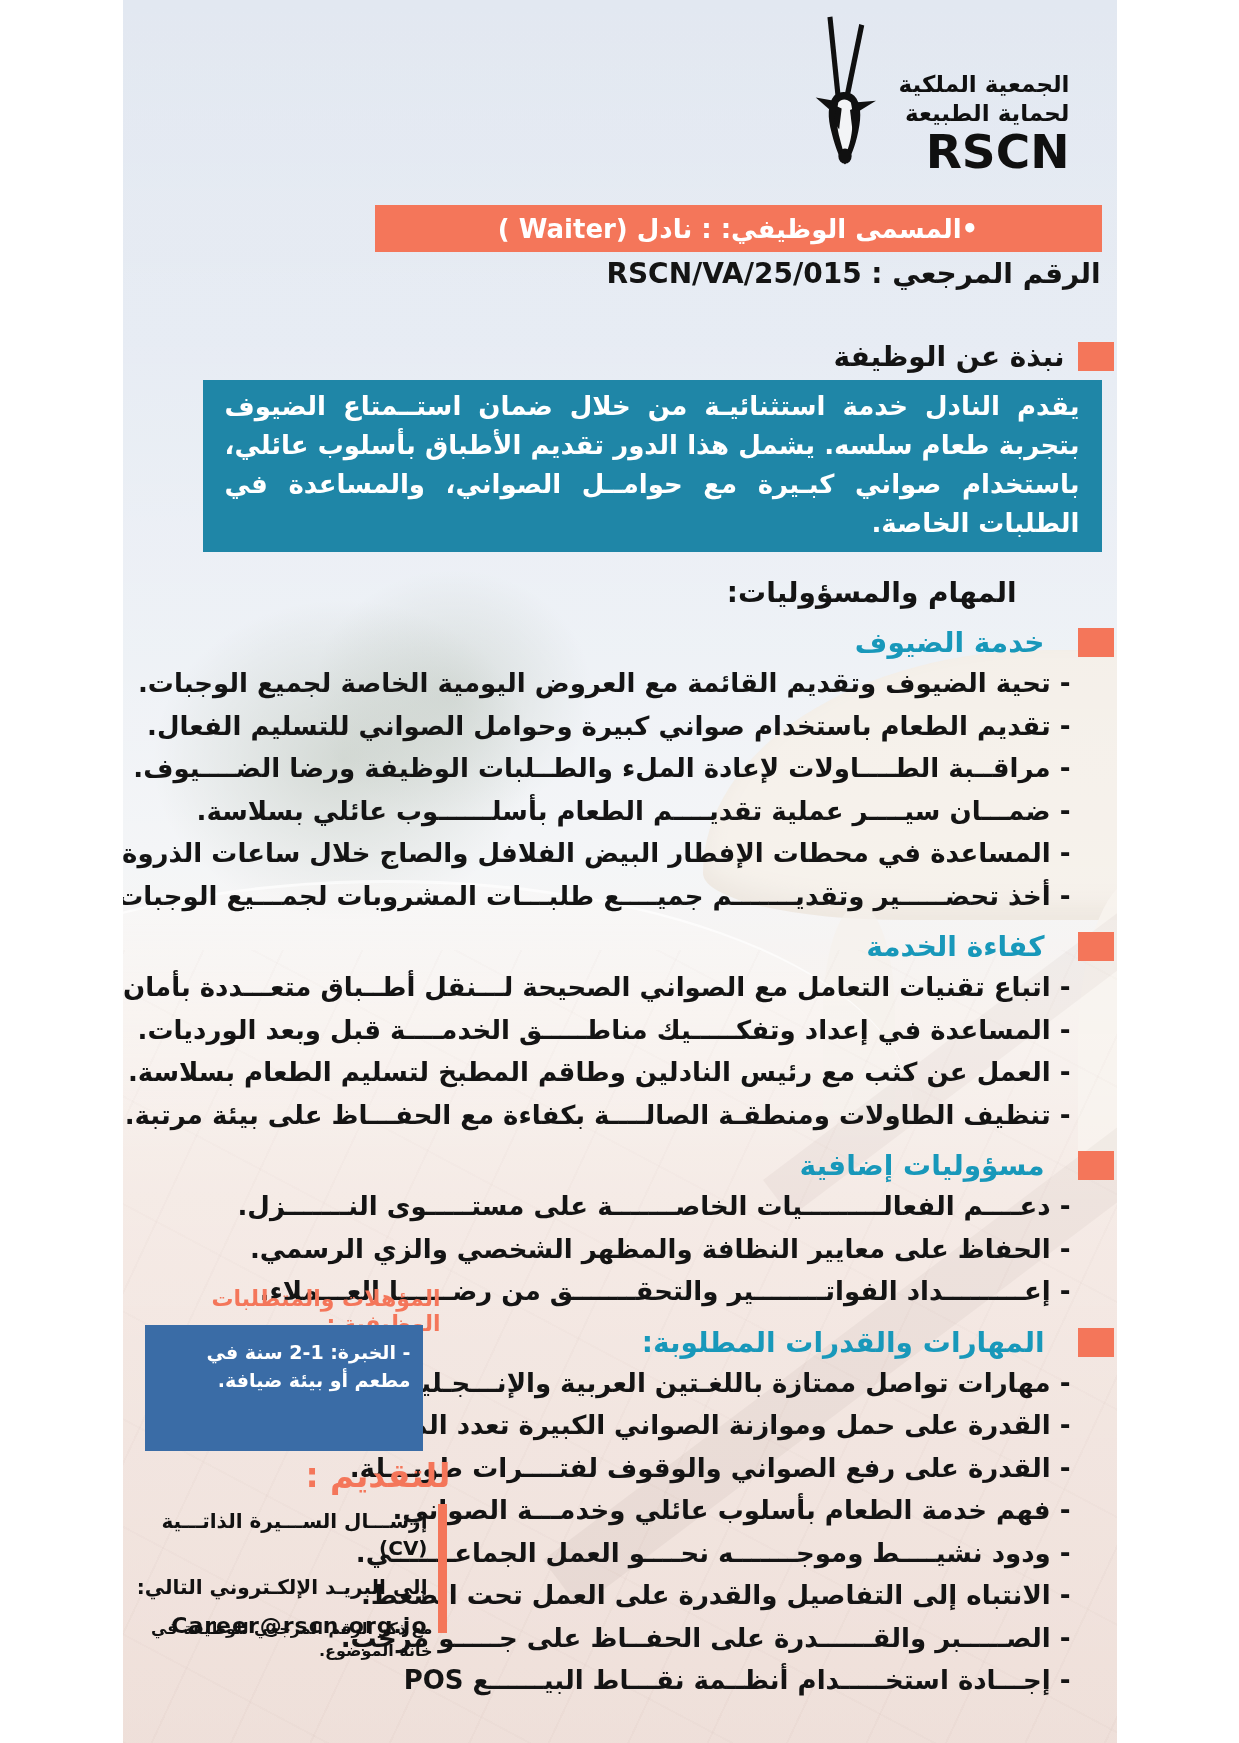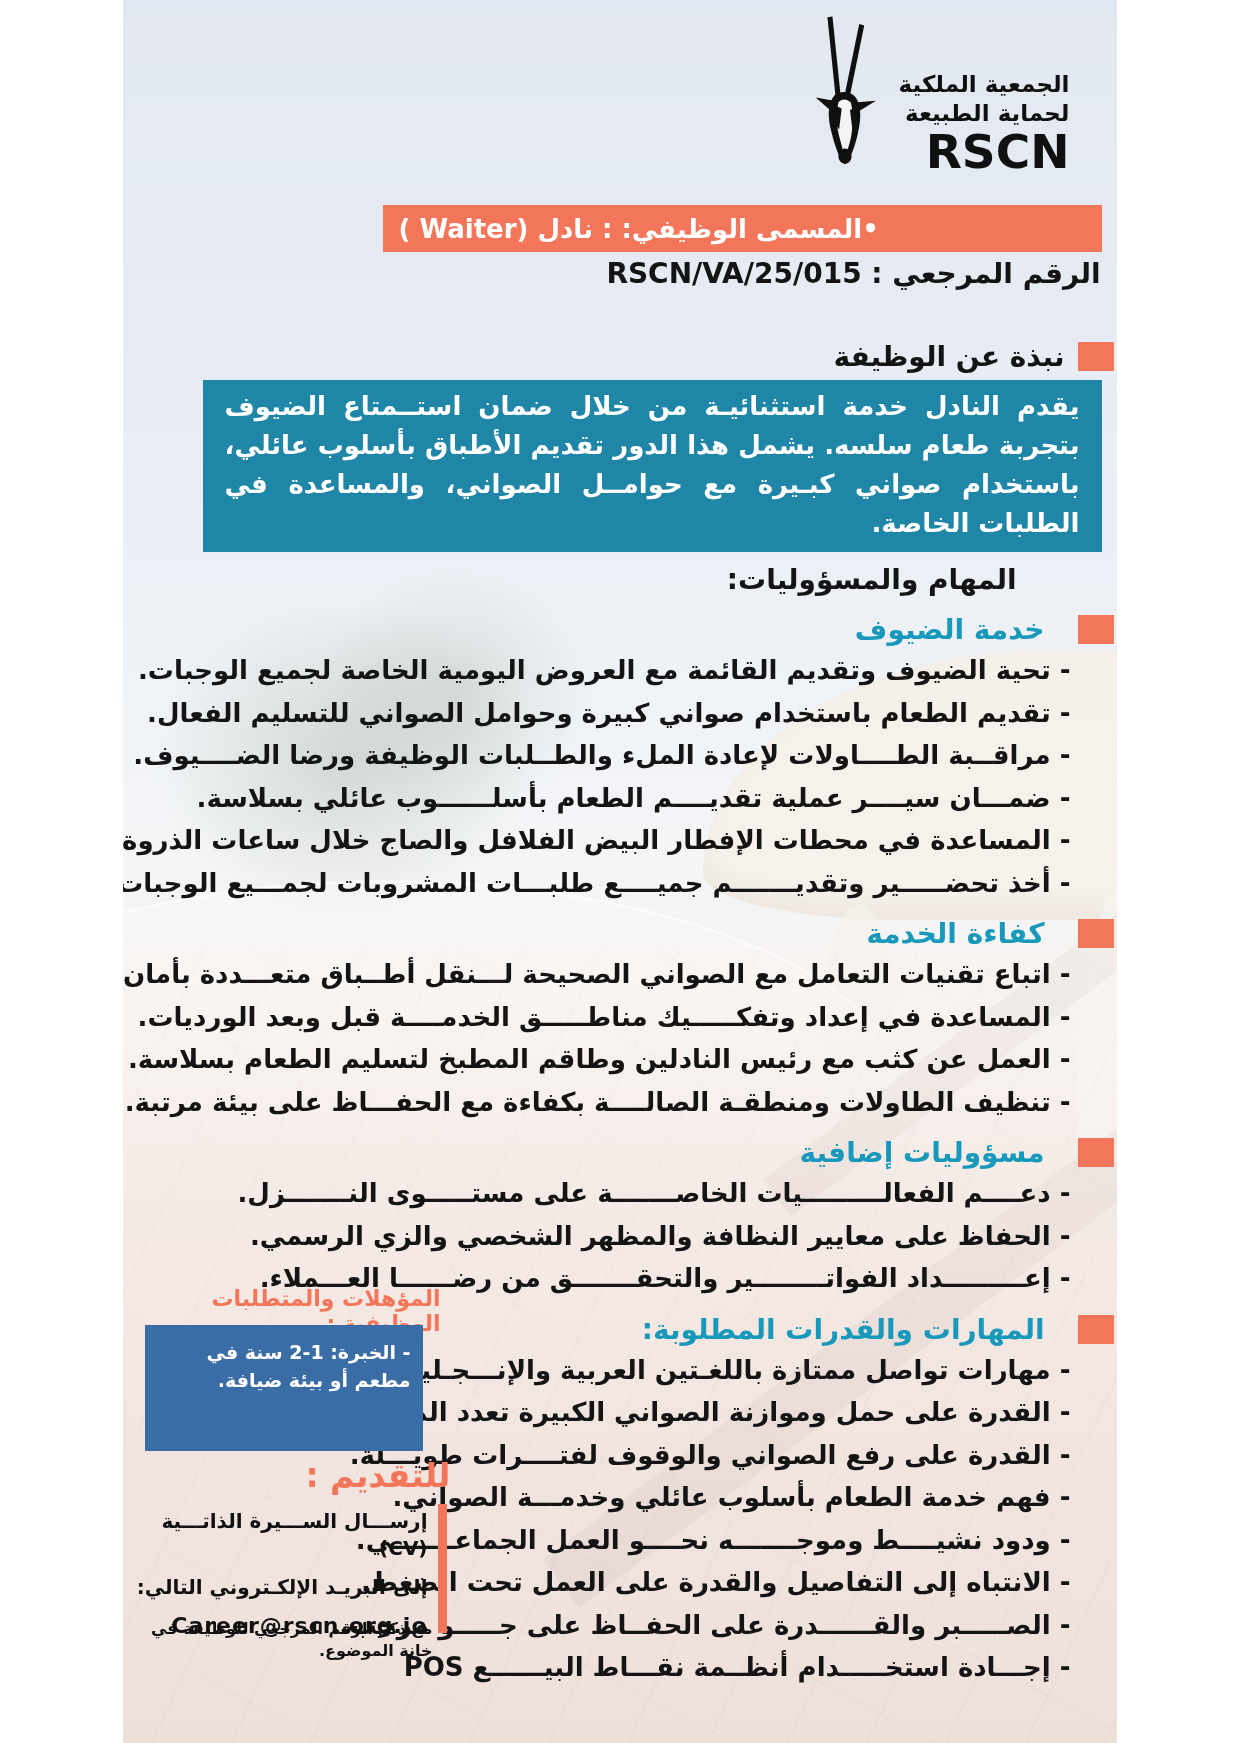--- a/index.html
+++ b/index.html
@@ -41,34 +41,34 @@
          transform:rotate(-37deg);transform-origin:left top;}
   .wash{inset:0;background:linear-gradient(180deg,rgba(255,255,255,.18) 0%,rgba(255,255,255,.45) 42%,rgba(255,255,255,.5) 60%,rgba(255,255,255,.35) 78%,rgba(255,255,255,.25) 100%);}
   
   .logo{position:absolute;top:14px;right:47px;display:flex;align-items:flex-end;gap:8px;z-index:2;}
   .oryx{width:92px;height:162px;}
   .logo-text{text-align:right;color:#101010;}
   .org-line{font-size:23px;font-weight:bold;line-height:29px;}
   .acronym{font-size:47px;font-weight:800;line-height:48px;letter-spacing:0;}
   
   .title-bar{position:absolute;left:252px;right:15px;top:205px;height:47px;background:var(--orange);z-index:2;
-             display:flex;align-items:center;justify-content:flex-start;padding:0 16px;margin-left:8px;}
+             display:flex;align-items:center;justify-content:center;padding:0 16px;}
   .title-bar span{color:#fff;font-size:26px;font-weight:bold;white-space:nowrap;}
   .ref{position:absolute;right:16px;top:257px;z-index:2;color:var(--ink);font-size:28px;font-weight:bold;}
   
   .main{position:absolute;left:0;right:0;top:338px;z-index:2;direction:rtl;text-align:right;color:var(--ink);}
   .sec-head{position:relative;padding-right:72px;height:38px;display:flex;align-items:center;}
   .about-head{padding-right:52px;}
   .marker{position:absolute;right:3px;top:4px;width:36px;height:29px;background:var(--orange);}
   .sec-title{font-size:28px;font-weight:bold;color:var(--teal);line-height:34px;}
   .sec-title.black{color:var(--ink);}
   .about-box{margin:4px 15px 0 80px;background:var(--box-teal);color:#ffffff;
              padding:7px 22px 9px;font-size:26px;font-weight:bold;line-height:39px;
              text-align:justify;}
-  .duties-head{padding-right:100px;margin-top:8px;font-size:28px;font-weight:bold;line-height:40px;color:var(--ink);}
+  .duties-head{padding-right:100px;margin-top:21px;font-size:28px;font-weight:bold;line-height:40px;color:var(--ink);}
   #duty-sections .sec-head{margin-top:11px;padding-left:12px;}
   .item{padding-right:46px;font-size:26px;font-weight:bold;line-height:42.5px;white-space:nowrap;}
   
   .qual-head{position:absolute;left:0;top:1286px;width:318px;z-index:2;color:var(--orange);
              font-size:22px;font-weight:800;direction:rtl;}
   .qual-box{position:absolute;left:22px;top:1325px;width:278px;min-height:126px;z-index:2;
             background:var(--box-blue);color:#fff;direction:rtl;text-align:right;
             padding:13px 12px;font-size:19px;font-weight:bold;line-height:28px;}
   .apply-head{position:absolute;left:0;top:1456px;width:328px;z-index:2;color:var(--orange);
               font-size:33px;font-weight:800;direction:rtl;}

